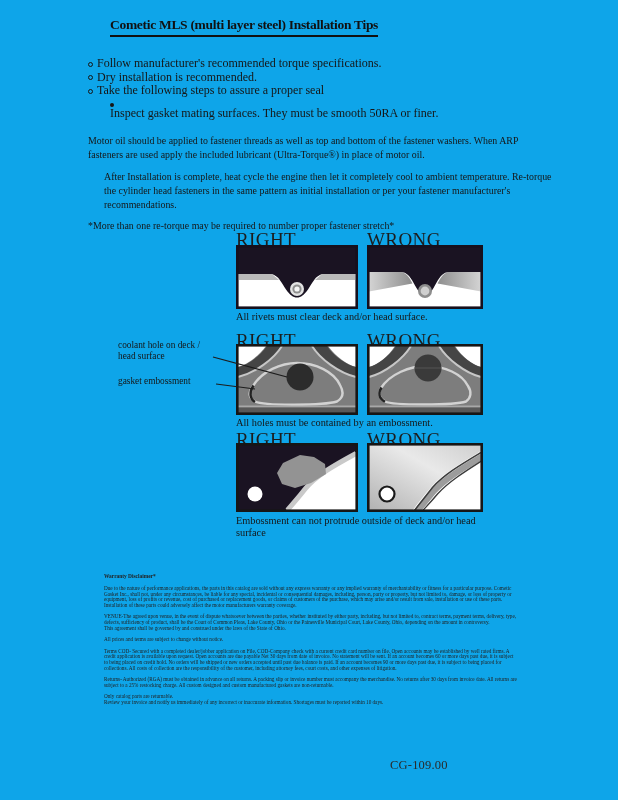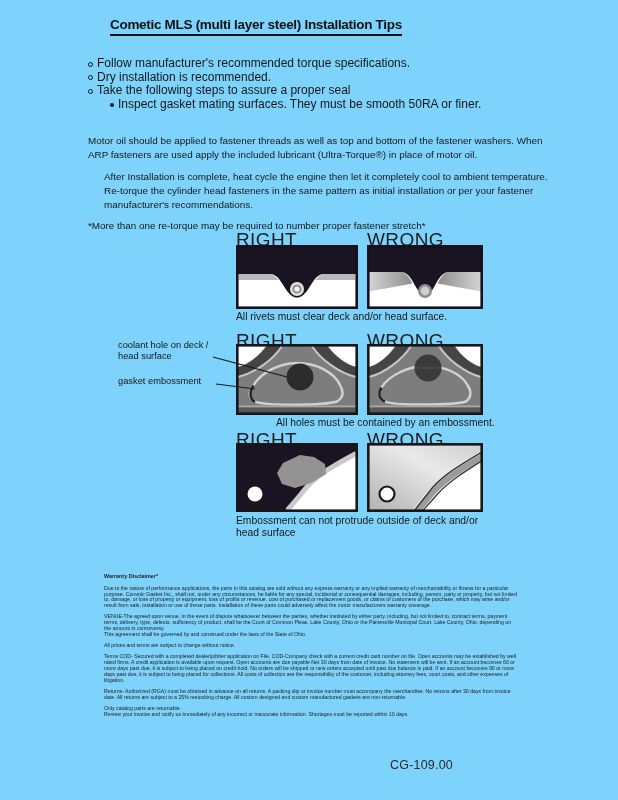--- a/index.html
+++ b/index.html
@@ -1,28 +1,28 @@
 <!DOCTYPE html>
 <html><head>
 <meta charset="utf-8">
 <style>
   html,body{margin:0;padding:0;background:#e8e8e8;}
   .page{
-    position:relative;width:618px;height:800px;background:#7dd3fc;
-    font-family:Liberation Sans, sans-serif;color:#1a1a1a;
+    position:relative;width:618px;height:800px;background:#0ea5e9;
+    font-family:Liberation Serif, serif;color:#1a1a1a;
     overflow:hidden;margin:0 auto;
   }
   .abs{position:absolute;}
   .page-title{
     font-size:13.5px;font-weight:bold;letter-spacing:-0.3px;color:#111;
     border-bottom:2px solid #111;padding-bottom:2px;white-space:nowrap;
   }
   .bullets{font-size:12px;line-height:13.7px;color:#161616;margin-top:17px;}
   .b-row{display:flex;align-items:flex-start;}
-  .b-row.sub{margin-left:22px;}
+  .b-row.sub{margin-left:22px;flex-direction:column;}
   .mark{flex:0 0 auto;width:4px;height:4px;border-radius:50%;margin:4.5px 4px 0 0;}
   .mark.open{border:1px solid #161616;width:3px;height:3px;}
   .mark.fill{background:#161616;}
   .h2{font-size:12px;font-weight:bold;color:#111;white-space:nowrap;}
   .body-p{font-size:9.9px;line-height:14px;color:#161616;width:462px;}
   .dg-label{font-size:19px;letter-spacing:0.4px;color:#1c1c1c;}
   .dg-caption{font-size:10.3px;color:#161616;line-height:12px;}
   .callouts{font-size:9.3px;line-height:11px;color:#161616;text-align:left;width:95px;}
   .callout-item{display:block;}
   .legal{font-size:5.2px;line-height:5.8px;color:#222;width:414px;letter-spacing:0;}
@@ -138,21 +138,21 @@
     <rect x="2" y="61.5" width="112" height="2" fill="#a8a8a8"></rect>
     <rect x="2" y="63.5" width="112" height="5.5" fill="#585858"></rect>
     <rect x="1.3" y="1.3" width="113.4" height="68.4" fill="none" stroke="#161616" stroke-width="2.6"></rect>
   </svg>
 
   <svg class="abs" style="left:205px;top:350px;pointer-events:none;z-index:5;" width="92" height="46" viewBox="0 0 92 46">
     <line x1="8" y1="7" x2="82" y2="27" stroke="#1c1c1c" stroke-width="1.2"></line>
     <line x1="11" y1="34" x2="50" y2="39" stroke="#1c1c1c" stroke-width="1.2"></line>
   </svg>
 
-  <div class="abs dg-caption" style="left:236px;top:417px;margin-left:40px;">All holes must be contained by an embossment.</div>
+  <div class="abs dg-caption" style="left:236px;top:417px;">All holes must be contained by an embossment.</div>
 
   <div class="abs dg-label" style="left:236px;top:429px;width:122px;">RIGHT</div>
   <div class="abs dg-label" style="left:367px;top:429px;width:116px;">WRONG</div>
 
   <svg class="abs" style="left:236px;top:443px;" width="122" height="69" viewBox="0 0 122 69">
     <rect width="122" height="69" fill="#ffffff"></rect>
     <path d="M2,2 L120,2 L120,9 C98,21 80,31 69,44 C60,55 54,62 50,67 L2,67 Z" fill="#1a1322"></path>
     <path d="M120,10.5 C98,22.5 80,32.5 69.5,45.5 C61,56.5 55.5,62 51.5,67" fill="none" stroke="#c9c9c9" stroke-width="5"></path>
     <path d="M47,20 L64,12 L78,14 L89,21 L90,31 L75,40 L59,45 L46,41 L41,30 Z" fill="#939393"></path>
     <circle cx="19" cy="51" r="7.5" fill="#ffffff"></circle>

